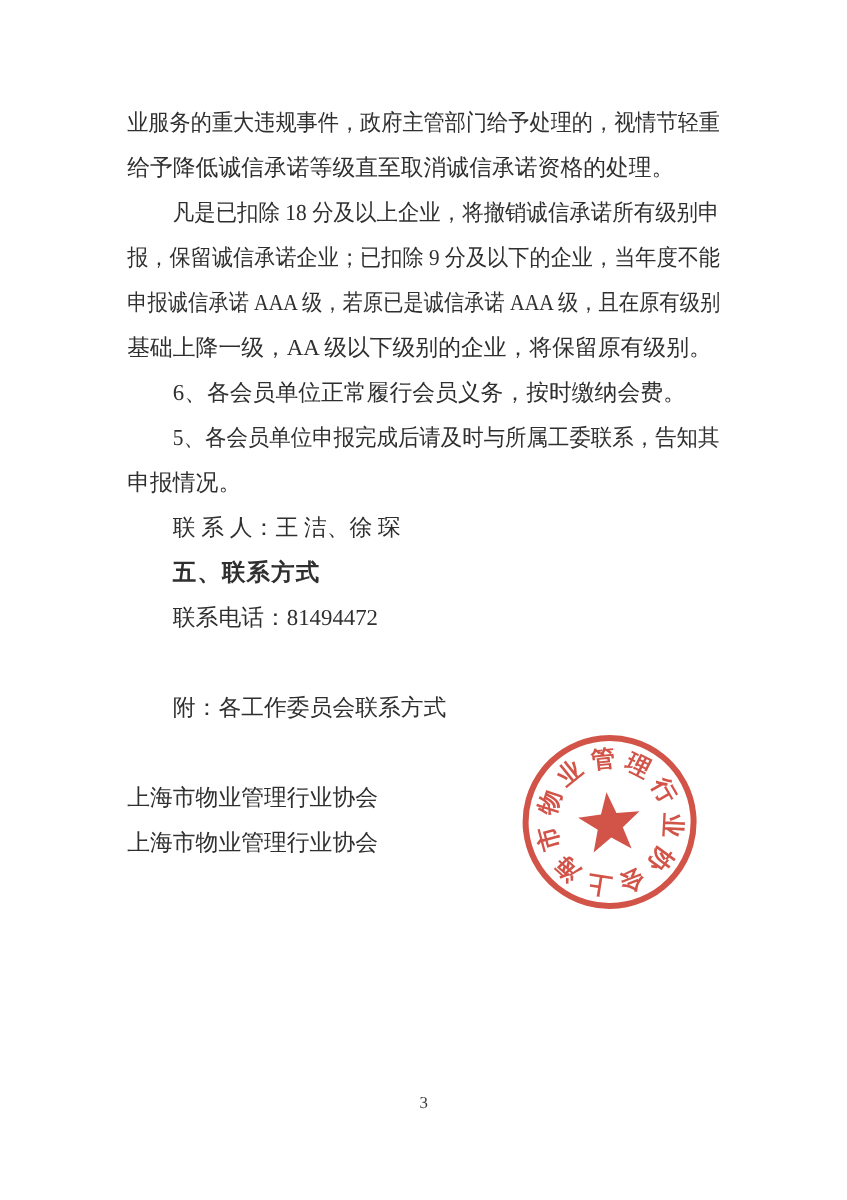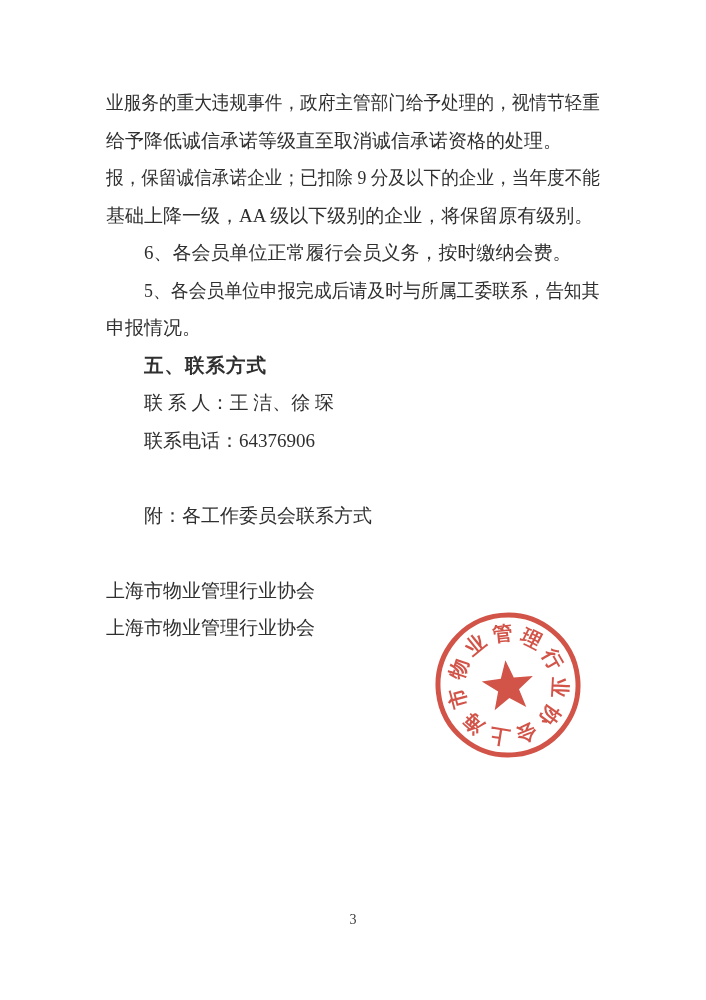--- a/index.html
+++ b/index.html
@@ -61,29 +61,31 @@
   }
 </style>
 </head>
 <body>
 
 <div class="page">
 
   <div class="text-block">
     <div class="line fit"><span class="t" style="transform: scaleX(0.928571);">业服务的重大违规事件，政府主管部门给予处理的，视情节轻重</span></div>
     <div class="line"><span class="t">给予降低诚信承诺等级直至取消诚信承诺资格的处理。</span></div>
+    <div class="line fit ind"><span class="t" style="transform: scaleX(0.940206);">凡是已扣除 18 分及以上企业，将撤销诚信承诺所有级别申</span></div>
     <div class="line fit"><span class="t" style="transform: scaleX(0.928571);">报，保留诚信承诺企业；已扣除 9 分及以下的企业，当年度不能</span></div>
+    <div class="line fit"><span class="t" style="transform: scaleX(0.89009);">申报诚信承诺 AAA 级，若原已是诚信承诺 AAA 级，且在原有级别</span></div>
     <div class="line"><span class="t">基础上降一级，AA 级以下级别的企业，将保留原有级别。</span></div>
     <div class="line ind"><span class="t">6、各会员单位正常履行会员义务，按时缴纳会费。</span></div>
     <div class="line fit ind"><span class="t" style="transform: scaleX(0.940206);">5、各会员单位申报完成后请及时与所属工委联系，告知其</span></div>
     <div class="line"><span class="t">申报情况。</span></div>
 
+    <div class="line ind"><span class="t">联 系 人：王 洁、徐 琛</span></div>
     <div class="line heading ind"><span class="t">五、联系方式</span></div>
-    <div class="line ind"><span class="t">联 系 人：王 洁、徐 琛</span></div>
-    <div class="line ind"><span class="t">联系电话：64376906</span></div>
+    <div class="line ind"><span class="t">联系电话：81494472</span></div>
 
     <div class="line blank"></div>
 
     <div class="line ind"><span class="t">附：各工作委员会联系方式</span></div>
 
     <div class="line blank"></div>
 
     <div class="line sig"><span class="t">上海市物业管理行业协会</span></div>
     <div class="line sig"><span class="t">上海市物业管理行业协会</span></div>
   </div>

